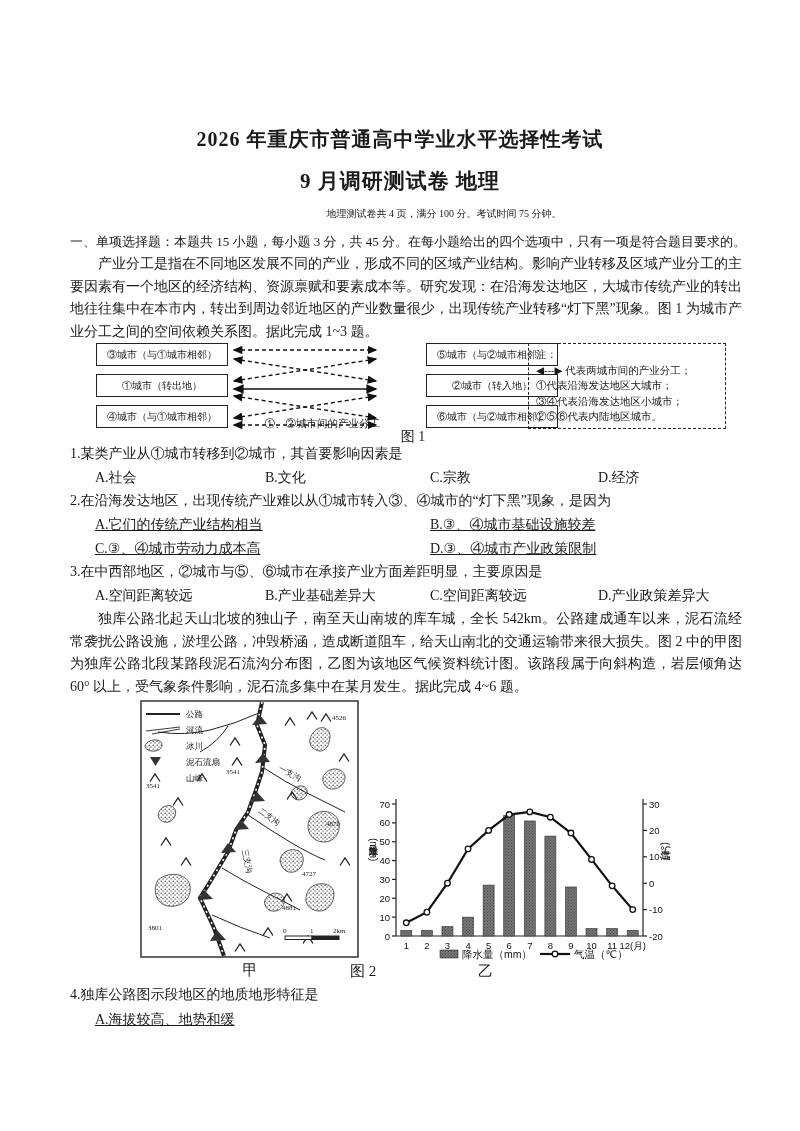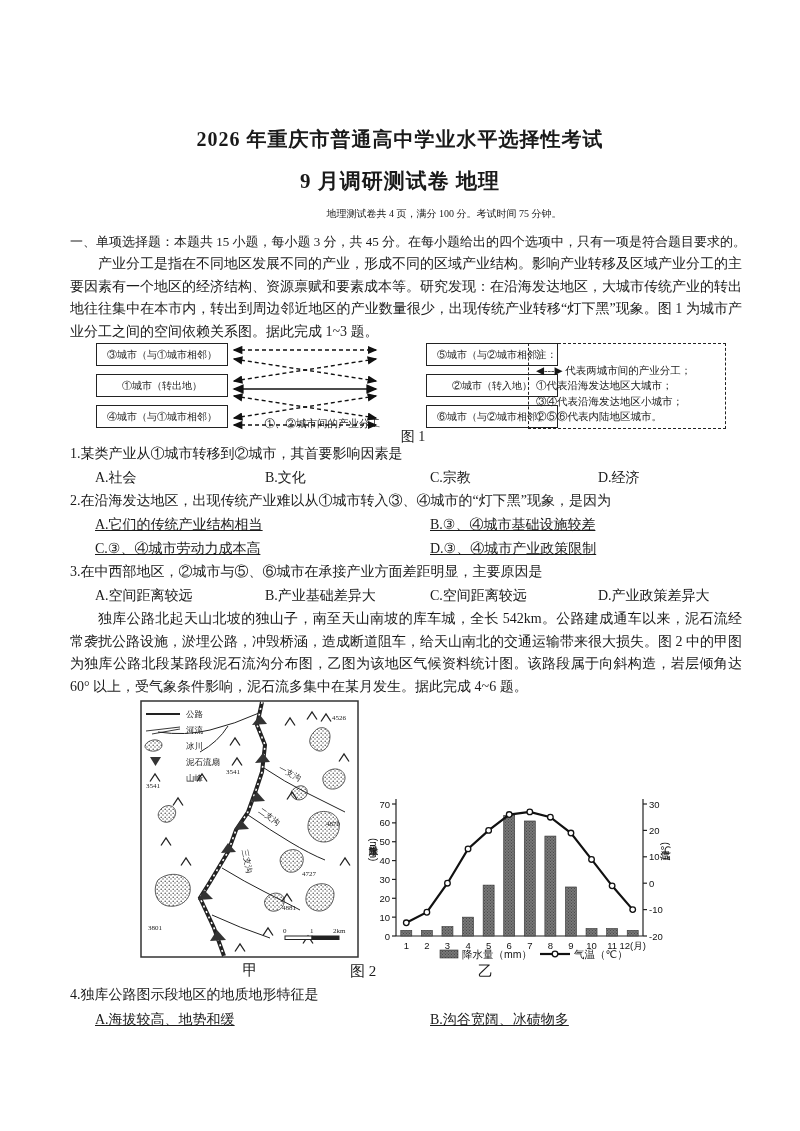--- a/index.html
+++ b/index.html
@@ -325,16 +325,15 @@
 
   <div class="cap" style="left:140px;top:961px;width:220px;text-align:center">甲</div>
   <div class="cap" style="left:350px;top:962px">图 2</div>
   <div class="cap" style="left:478px;top:962px">乙</div>
 
   <div class="q" style="top:986px">
     <span>4.</span><span>独库公路图示段地区的地质地形特征是</span>
   </div>
   <div class="opts g2" style="top:1011px">
     <span>A.海拔较高、地势和缓</span>
-    <span>B.沟谷宽阔、冰碛物多</span>
   </div>
 
 </div>
 
 </body></html>

